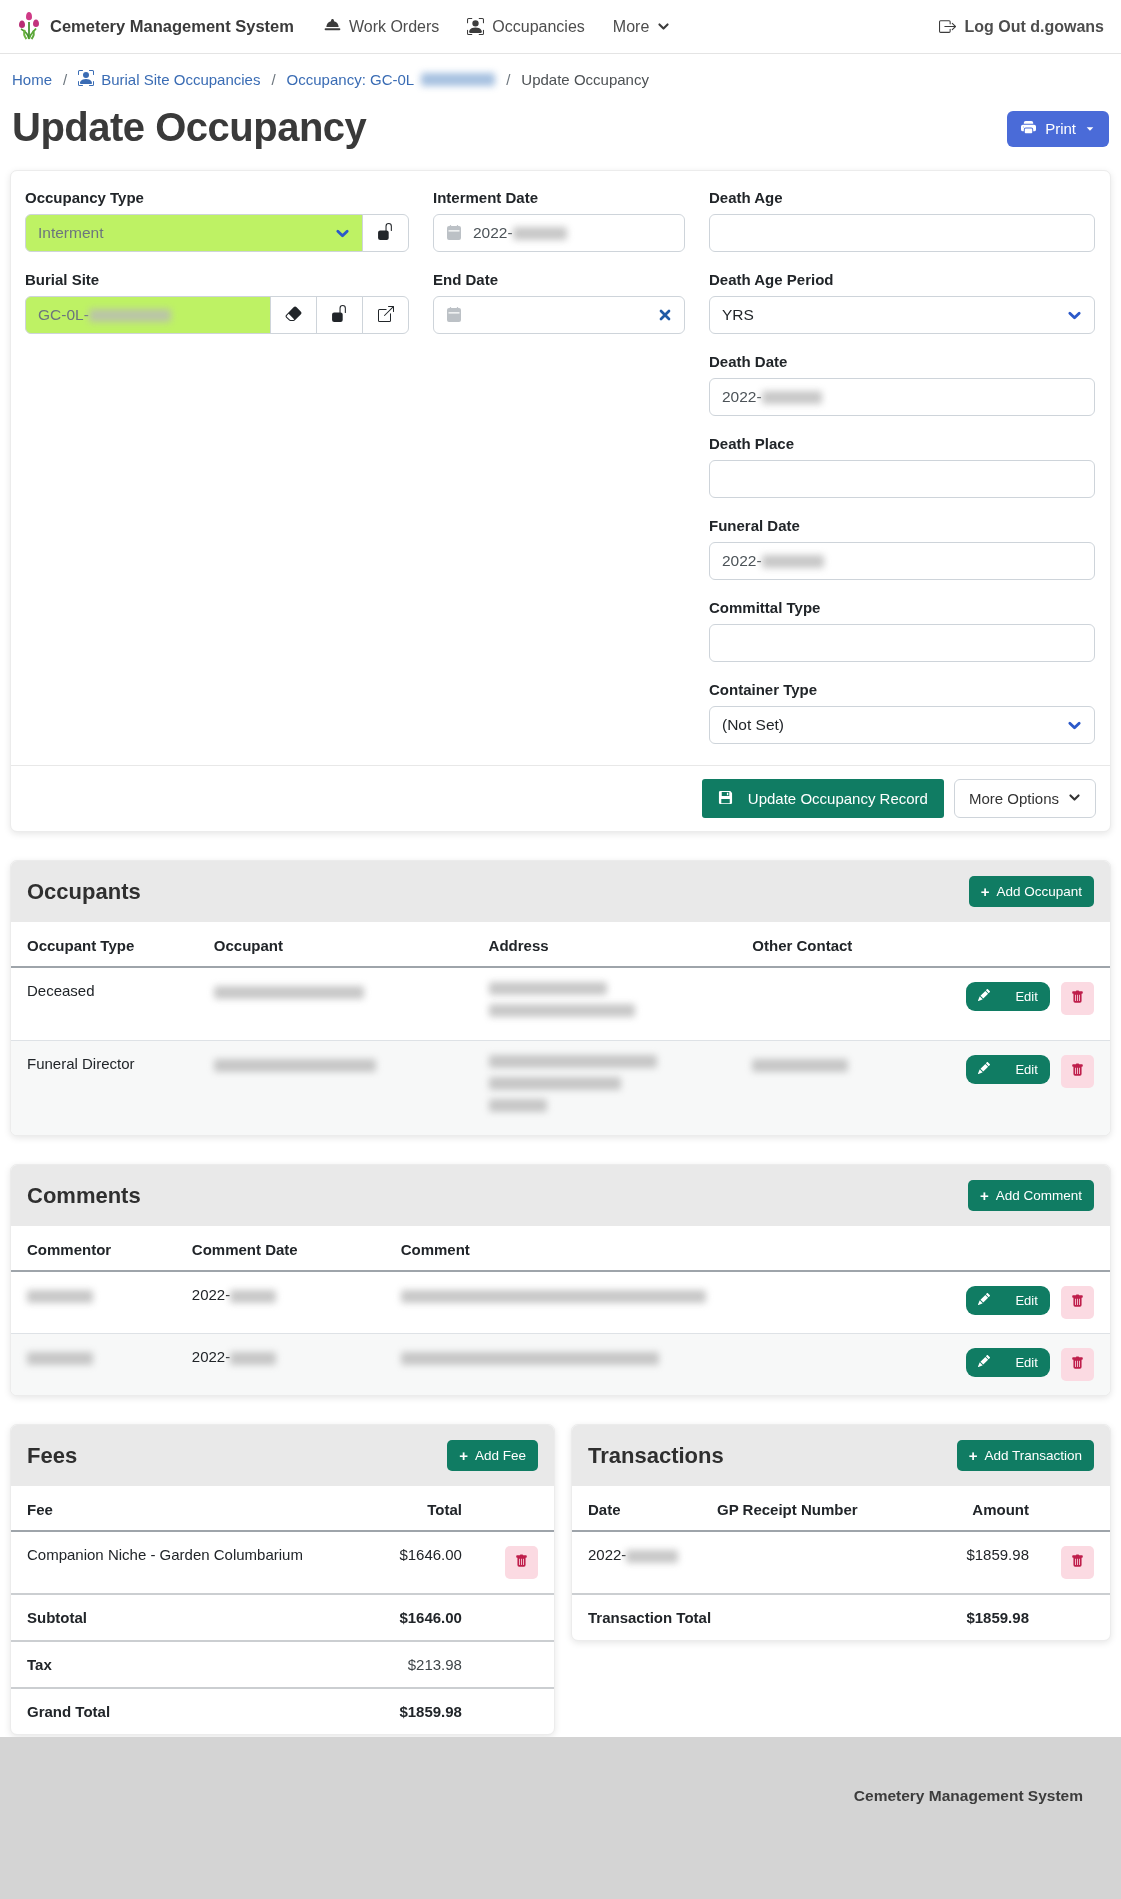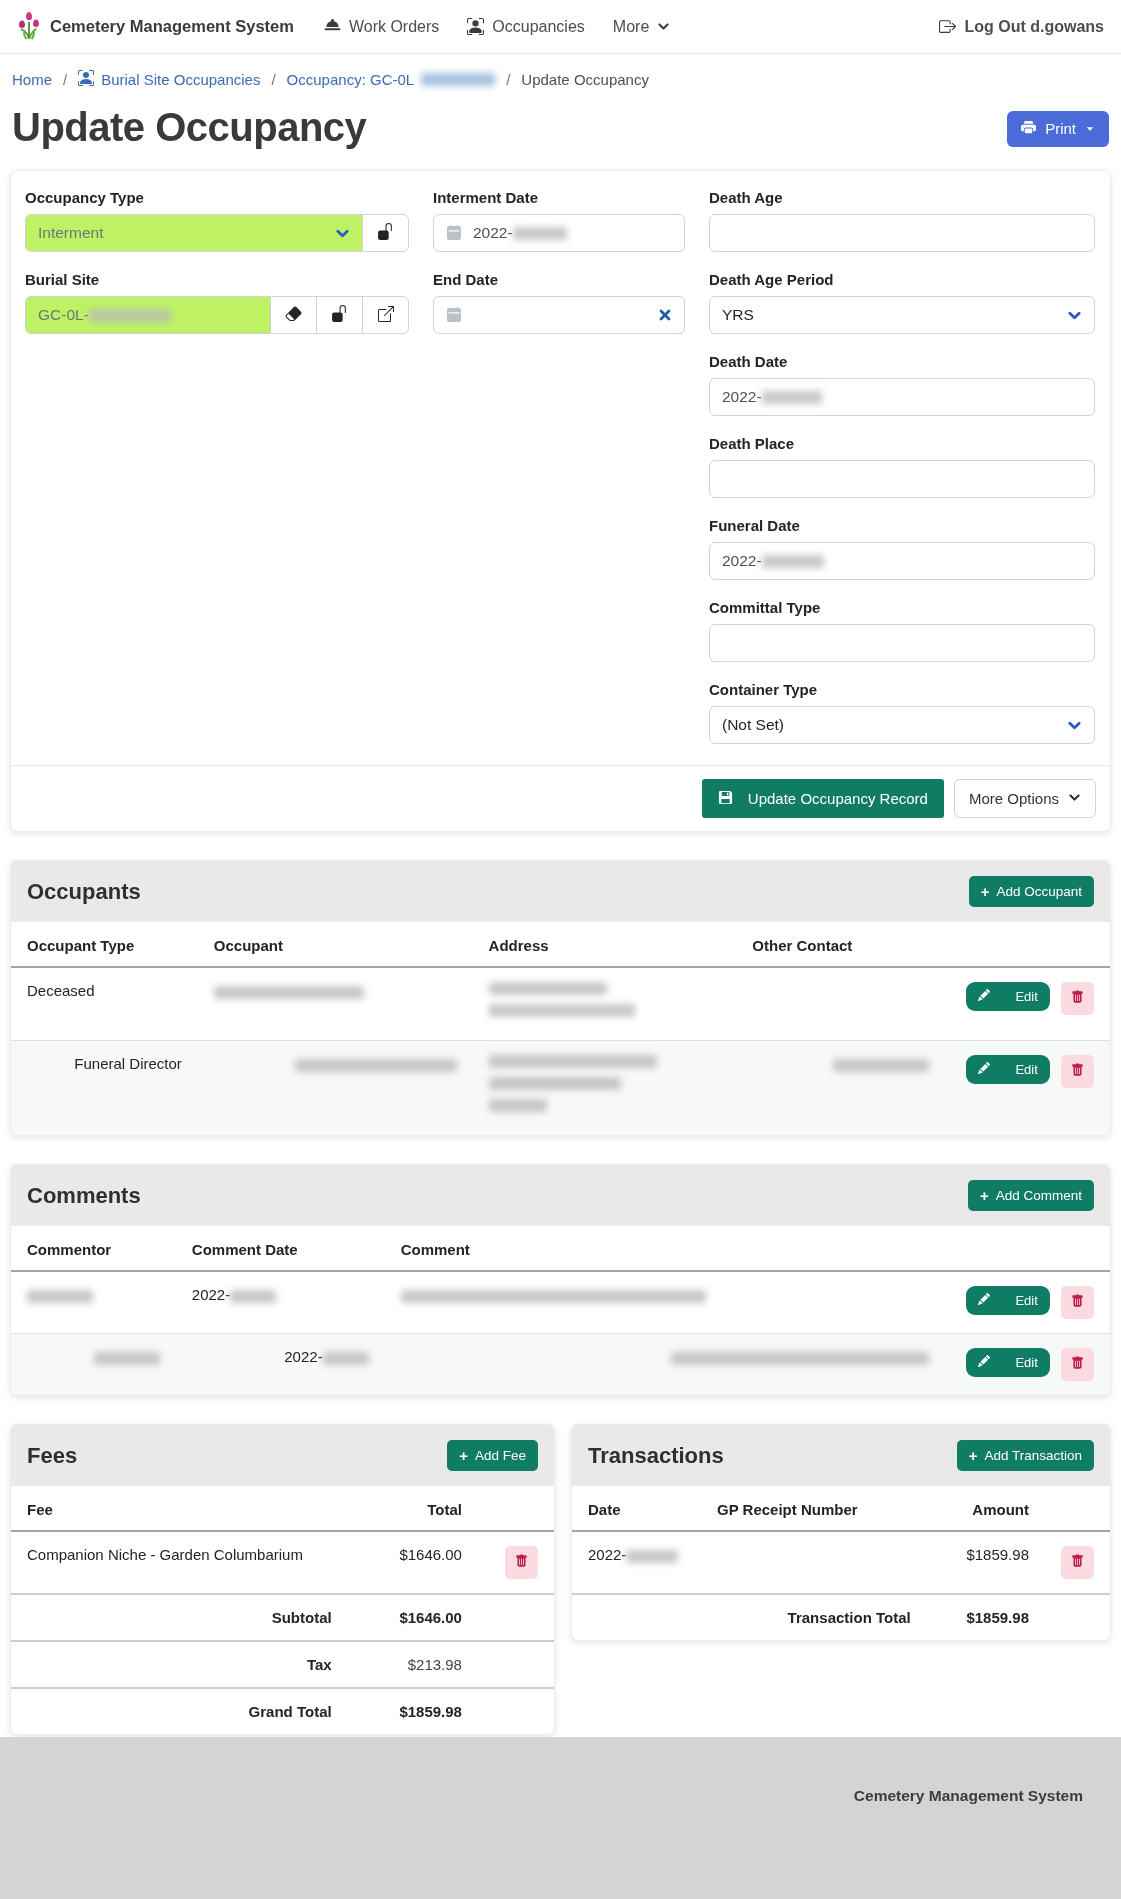--- a/index.html
+++ b/index.html
@@ -102,21 +102,21 @@
   }
   .plus{font-weight:700;font-size:15px;line-height:1;}
 
   
   table{border-collapse:collapse;width:100%;}
   thead th{
     text-align:left;font-size:15px;font-weight:700;color:#212529;
     padding:15px 16px 12px 16px;border-bottom:2px solid #9ea4aa;
   }
   tbody td{padding:14px 16px;font-size:15px;vertical-align:top;}
-  tbody tr + tr td{border-top:1px solid #dee2e6;text-align:right;}
+  tbody tr + tr td{border-top:1px solid #dee2e6;}
   table.striped tbody tr:nth-child(even){background:#f7f8f8;}
   td.actions, th.actions{text-align:right;white-space:nowrap;}
   td.num, th.num{text-align:right;}
   .btn-edit{
     display:inline-flex;align-items:center;gap:25px;background:#107c63;color:#fff;
     border:none;border-radius:9px;padding:7px 12px;font-size:13px;font-family:inherit;cursor:pointer;vertical-align:top;
   }
   .btn-trash{
     display:inline-flex;align-items:center;justify-content:center;background:#fbdae2;color:#bf1e4b;
     border:none;border-radius:5px;padding:8px 10px;cursor:pointer;margin-left:7px;vertical-align:top;

